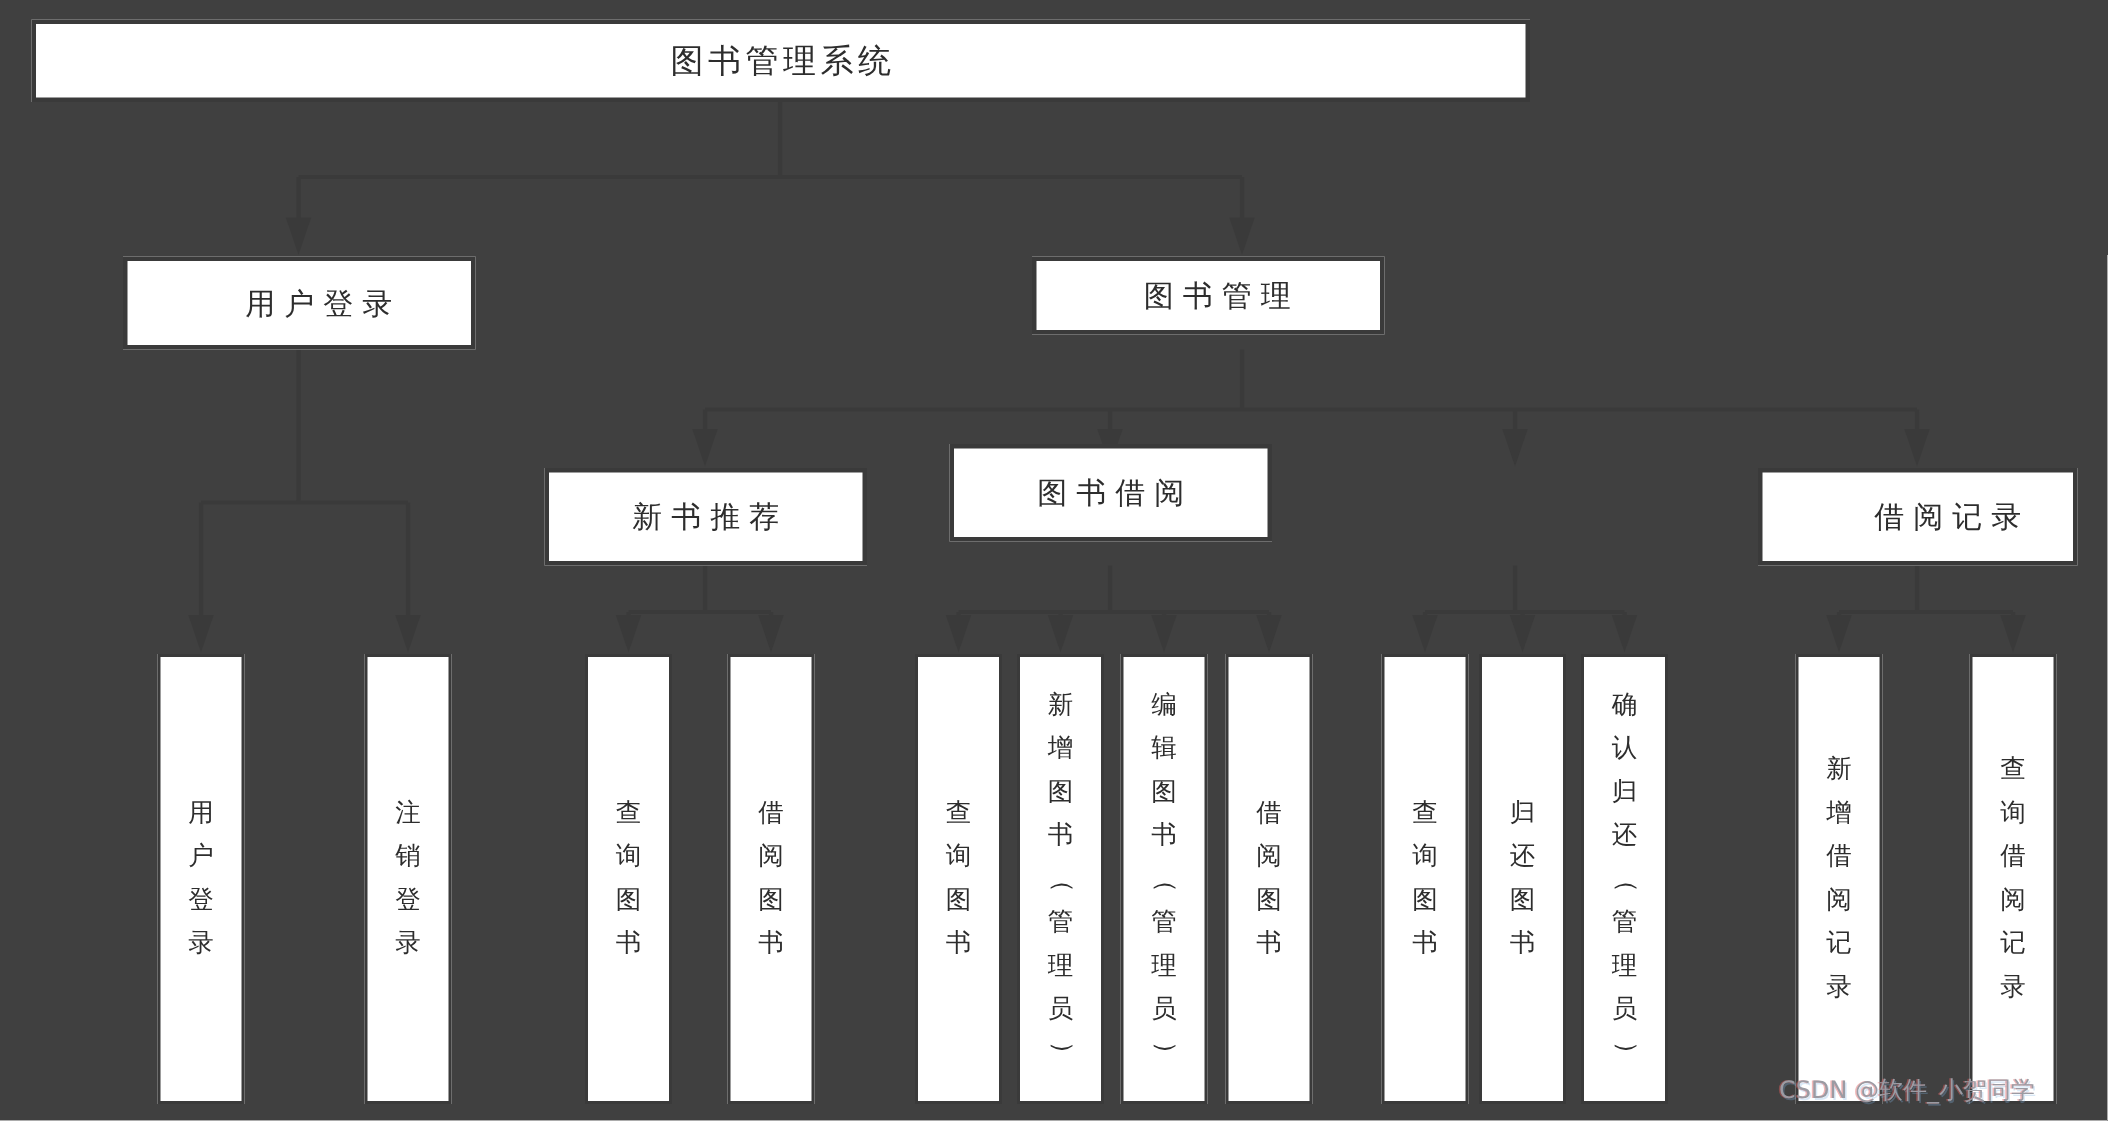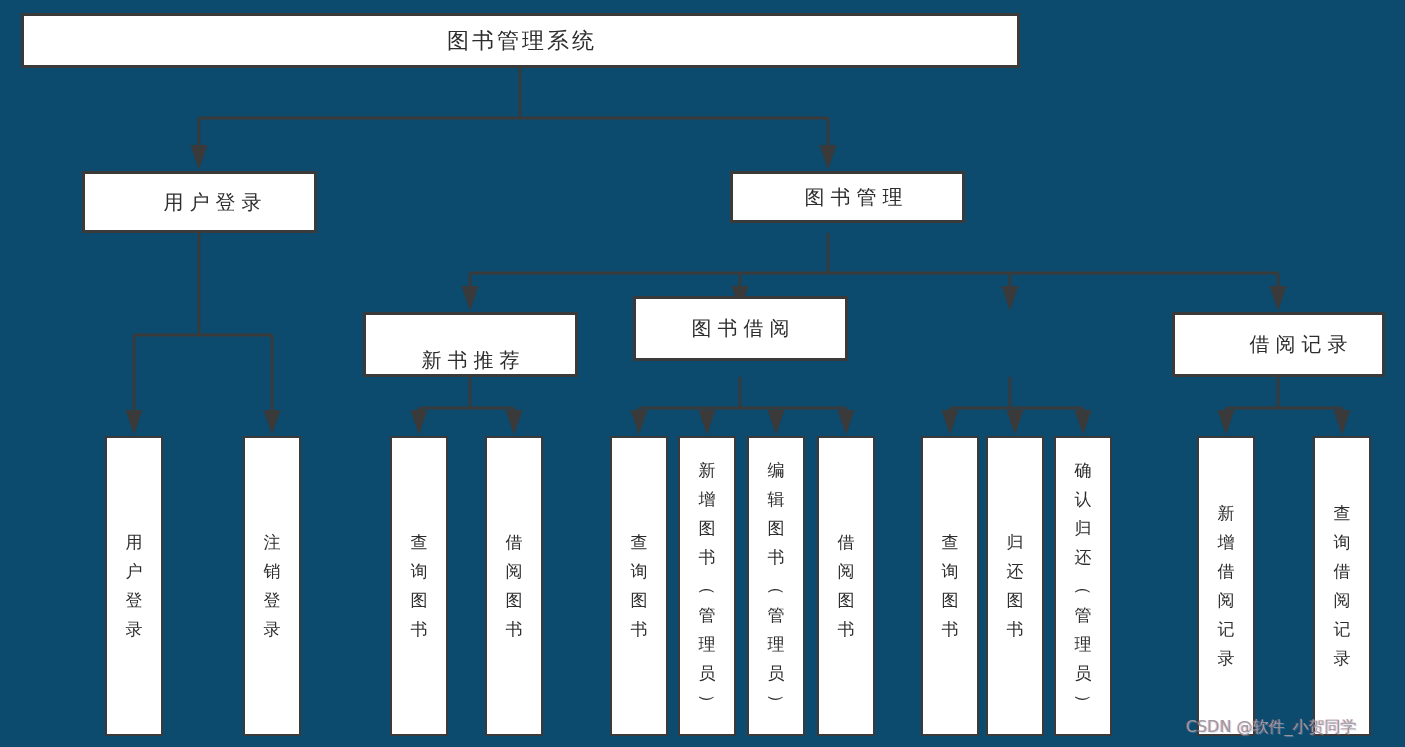--- a/index.html
+++ b/index.html
@@ -1,20 +1,20 @@
 <!DOCTYPE html>
 <html><head>
 <meta charset="utf-8">
 <style>
   html, body { margin: 0; padding: 0; background: #ffffff; }
   .canvas {
     position: relative;
     width: 1405px;
     height: 747px;
-    background: #0c4a6e;
+    background: #404040;
     font-family: "DejaVu Sans", "Liberation Sans", sans-serif;
     overflow: hidden;
   }
   .wires { position: absolute; left: 0; top: 0; z-index: 1; }
   .wire  { fill: none; stroke: #3a3a3a; stroke-width: 2.8; }
   .ah    { fill: #3a3a3a; stroke: none; }
 
   .box {
     position: absolute;
     box-sizing: border-box;
@@ -24,22 +24,22 @@
     align-items: center;
     justify-content: center;
     z-index: 2;
     color: #2d2d2d;
   }
   .hlabel      { font-size: 20px; letter-spacing: 6px; margin-right: -6px; white-space: nowrap; }
   .root .hlabel{ font-size: 22px; letter-spacing: 3px; margin-right: -3px; }
 
   .root { left: 21px;   top: 13px;  width: 999px; height: 55px; }
   .l2a  { left: 82px;   top: 171px; width: 235px; height: 62px; padding-left: 26px; }
-  .l2b  { left: 730px;  top: 171px; width: 235px; height: 52px; padding-left: 12px; }
-  .l3a  { left: 363px;  top: 312px; width: 215px; height: 65px; align-items: flex-end; }
+  .l2b  { left: 688px;  top: 171px; width: 235px; height: 52px; padding-left: 12px; }
+  .l3a  { left: 363px;  top: 312px; width: 215px; height: 65px; }
   .l3b  { left: 633px;  top: 296px; width: 215px; height: 65px; }
   .l3c  { left: 903px;  top: 312px; width: 215px; height: 65px; }
   .l3d  { left: 1172px; top: 312px; width: 213px; height: 65px; padding-left: 40px; }
 
   .leaf { top: 436px; height: 300px; width: 58px; border-width: 2px; }
   .lf1  { left: 105px; }  .lf2  { left: 243px; }  .lf3  { left: 390px; }
   .lf4  { left: 485px; }  .lf5  { left: 610px; }  .lf6  { left: 678px; }
   .lf7  { left: 747px; }  .lf8  { left: 817px; }  .lf9  { left: 921px; }
   .lf10 { left: 986px; }  .lf11 { left: 1054px; } .lf12 { left: 1197px; }
   .lf13 { left: 1313px; }

